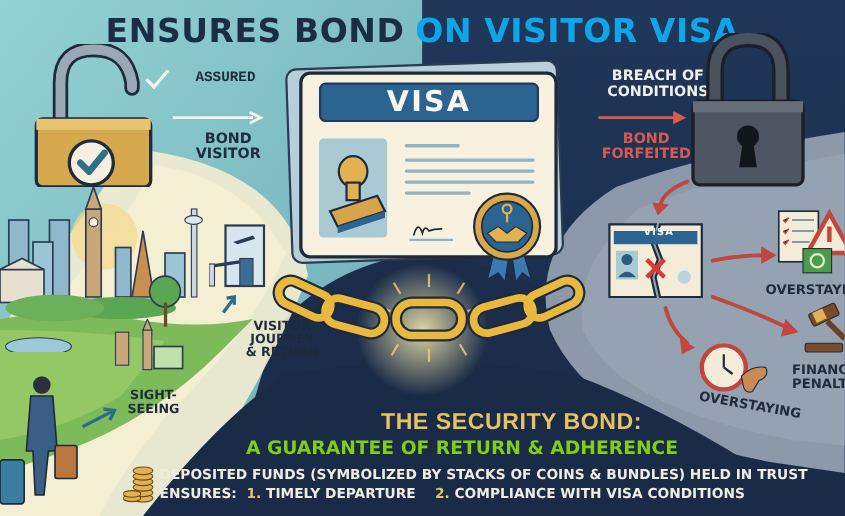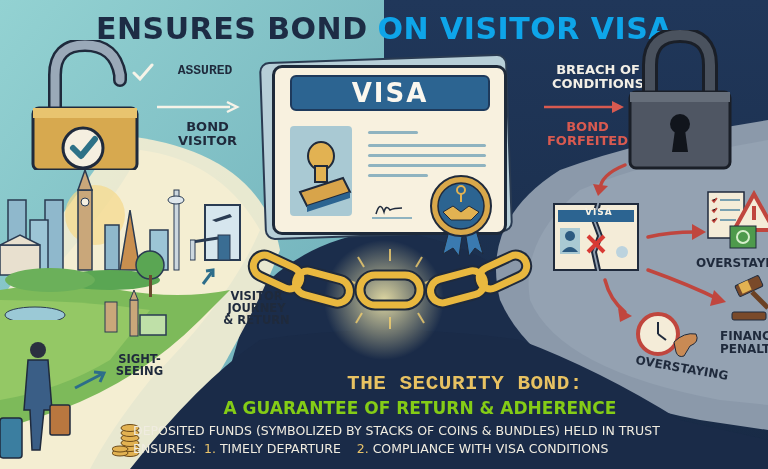--- a/index.html
+++ b/index.html
@@ -12,23 +12,23 @@
   .title .t2 { color: #0ea5e9; font-family: "DejaVu Sans", sans-serif; font-weight: 700; font-size: 30px; }
   .label { font-weight: 700; text-align: center; line-height: 1.05; font-family: "DejaVu Sans", sans-serif; }
   .dark { color: #1f2a3c; }
   .light { color: #f2efe6; }
   .red { color: #d85a50; }
   .visa-card { left: 272px; top: 65px; width: 235px; height: 170px; background: #f8f1df; border: 3px solid #1e2a3a; border-radius: 10px; }
   .visa-back { left: 262px; top: 58px; width: 248px; height: 178px; background: #b7cfd8; border: 2px solid #2a3b52; border-radius: 10px; transform: rotate(-2deg); }
   .visa-header { left: 290px; top: 75px; width: 200px; height: 36px; background: #2c6491; border: 2px solid #1e3a5c; border-radius: 6px; color: #fbf7ee; font-family: "DejaVu Sans", sans-serif; font-weight: 700; font-size: 26px; text-align: center; line-height: 32px; letter-spacing: 2px; }
   .visa-photo { left: 290px; top: 126px; width: 62px; height: 90px; background: #a9c9d3; border-radius: 4px; }
   .line { height: 3px; background: #8fb3c0; border-radius: 2px; }
-  .bond-title { top: 372px; left: 230px; width: 470px; text-align: center; font-family: Liberation Mono, monospace; font-weight: 700; font-size: 21px; color: #e8c262; letter-spacing: 0.5px; }
+  .bond-title { top: 372px; left: 230px; width: 470px; text-align: center; font-family: Liberation Sans, sans-serif; font-weight: 700; font-size: 21px; color: #e8c262; letter-spacing: 0.5px; }
   .bond-sub { top: 398px; left: 180px; width: 480px; text-align: center; font-family: "DejaVu Sans", sans-serif; font-weight: 700; font-size: 17px; color: #84cc16; }
-  .info-line { left: 133px; font-family: "DejaVu Sans", sans-serif; font-size: 12.5px; color: #f0ece0; white-space: nowrap; font-weight: 400; }
+  .info-line { left: 145px; font-family: "DejaVu Sans", sans-serif; font-size: 12.5px; color: #f0ece0; white-space: nowrap; font-weight: 700; }
   .info-line .num { color: #e9c36a; }
 </style>
 </head>
 <body>
 
 <div class="stage">
 
   <svg class="abs" style="left:0;top:0" width="768" height="469">
     <defs>
       <linearGradient id="lg" x1="0" y1="0" x2="1" y2="1">

